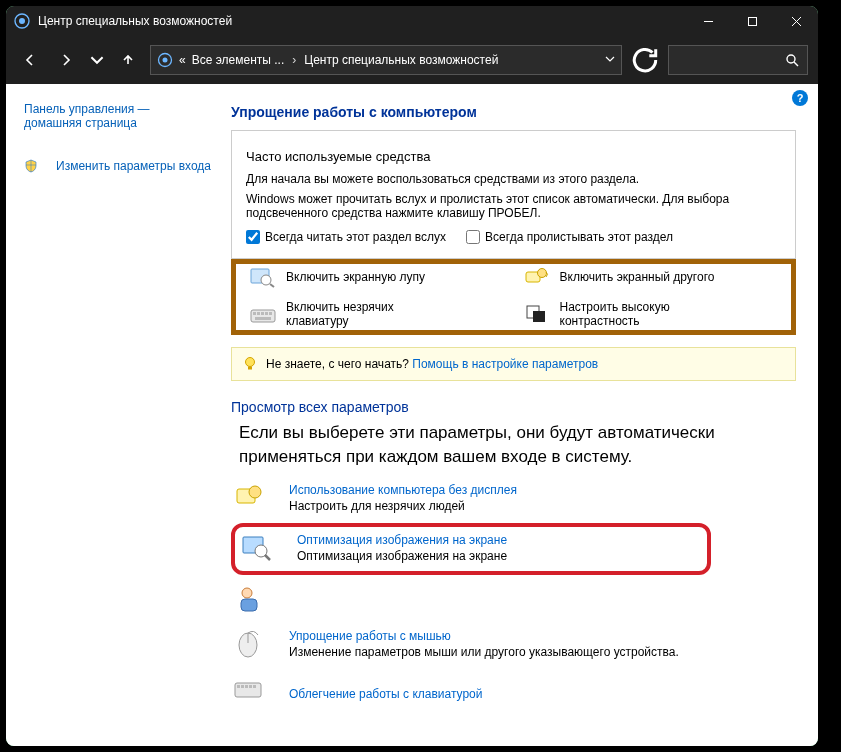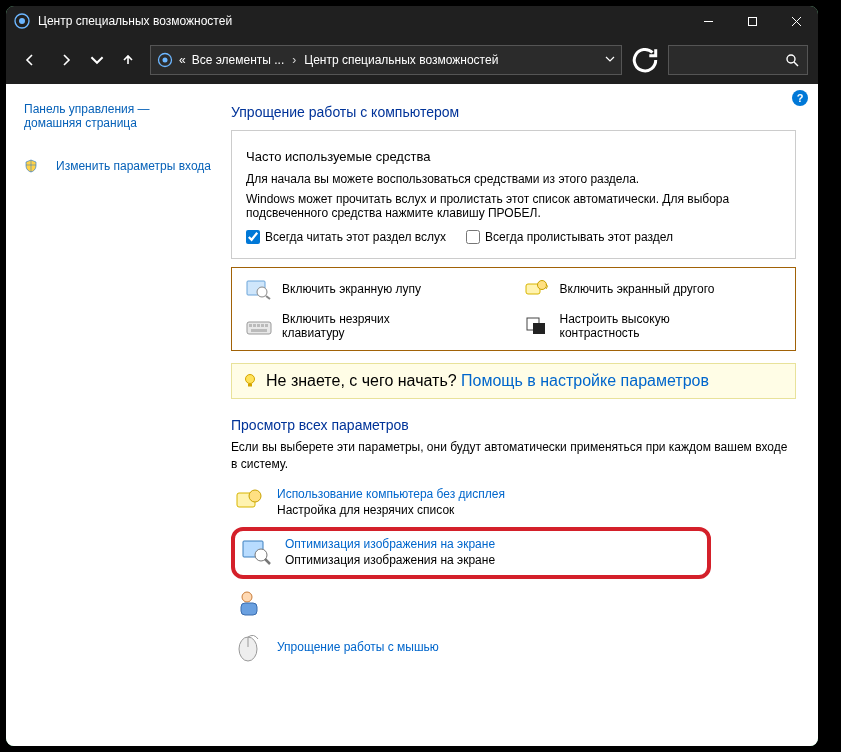--- a/index.html
+++ b/index.html
@@ -30,44 +30,44 @@
   
   .body-area { display: flex; height: calc(100% - 78px); background: #fff; position: relative; }
   .sidebar { width: 225px; padding: 18px 18px; }
   .side-link { color: #0661b8; font-size: 12px; margin-bottom: 4px; cursor: pointer; }
   .side-link2 { display:flex; align-items:flex-start; gap:18px; margin-top: 29px; color:#0661b8; }
   .shield { width:14px; height:14px; flex-shrink:0; }
 
   .main { flex: 1; padding: 14px 22px 0 0; overflow: hidden; }
   .help-icon { position:absolute; top:6px; right:10px; width:16px; height:16px; border-radius:50%; background:#0078d7; color:#fff; font-size:11px; font-weight:bold; display:flex; align-items:center; justify-content:center; cursor:pointer; }
 
-  h1.section { color:#003399; font-size:14px; font-weight:400; margin: 6px 0 10px; }
+  h1.section { color:#003399; font-size:14px; font-weight:700; margin: 6px 0 10px; }
   h2.section { color:#003399; font-size:14px; font-weight:400; margin: 18px 0 6px; }
 
   .group-box { border: 1px solid #ccc; padding: 18px 14px 14px; }
   .group-title { font-size: 13px; margin-bottom: 8px; }
   .group-desc { font-size: 12px; margin-bottom: 6px; }
   .cbrow { display:flex; gap: 20px; margin-top: 10px; }
   .cbrow label { display:flex; align-items:center; gap:5px; font-size:12px; }
   .cbrow input[type=checkbox]{ width:14px; height:14px; accent-color:#0078d7;}
 
-  .tools-box { border:1px solid #a16207; padding:10px 14px; margin-top:8px; }
+  .tools-box { border:5px solid #a16207; padding:2px 14px; margin-top:0; }
   .tools-grid { display:grid; grid-template-columns: 1fr 1fr; row-gap: 12px; column-gap: 20px; }
   .tool { display:flex; gap:10px; align-items:center; }
   .tool .ticon { width:26px; height:22px; flex-shrink:0; display:flex; align-items:center; justify-content:center; }
   .tool a { color:#000; font-size:12px; text-decoration:none; }
 
-  .hint-box { background:#fffde6; border:1px solid #e8e29a; padding:8px 10px; margin-top:12px; display:flex; align-items:center; gap:8px; font-size:16px; }
+  .hint-box { background:#fffde6; border:1px solid #e8e29a; padding:8px 10px; margin-top:12px; display:flex; align-items:center; gap:8px; font-size:12px; }
   .hint-box .bulb { width:16px; height:16px; }
   .hint-box a { color:#0066cc; text-decoration:none; }
 
-  .below-desc { font-size:12px; margin-bottom:10px; line-height:1.4;}
+  .below-desc { font-size:17px; margin-bottom:10px; line-height:1.4;margin-left:8px;}
 
   .opt-list { }
-  .opt-item { display:flex; gap:12px; padding: 4px 2px 10px; align-items:center; }
+  .opt-item { display:flex; gap:24px; padding: 4px 2px 10px; align-items:flex-end; }
   .opt-item .oicon { width:32px; height:30px; flex-shrink:0; display:flex; align-items:center; justify-content:center; }
   .opt-item .olink { color:#0066cc; font-size:12px; display:block; margin-bottom:2px; text-decoration:none; }
   .opt-item .odesc { font-size:12px; }
 
   .highlight-wrap { border:4px solid #d4202a; border-radius:12px; padding: 2px 8px 6px 4px; margin-bottom: 6px; width: 480px; }
   .highlight-wrap .opt-item { padding-bottom: 2px; }
 </style>
 </head>
 <body>
 
@@ -254,21 +254,21 @@
 
         <div class="opt-item">
           <span class="oicon">
               <svg viewBox="0 0 32 30">
                 <rect x="4" y="6" width="18" height="14" rx="2" fill="#fff3b0" stroke="#d8b500"></rect>
                 <circle cx="22" cy="9" r="6" fill="#ffe082" stroke="#c9a200"></circle>
               </svg>
             </span>
           <div>
             <a class="olink" href="#">Использование компьютера без дисплея</a>
-            <div class="odesc">Настройка для незрячих список</div>
+            <div class="odesc">Настроить для незрячих людей</div>
           </div>
         </div>
 
         <div class="highlight-wrap">
           <div class="opt-item">
             <span class="oicon">
                 <svg viewBox="0 0 32 30">
                   <rect x="2" y="4" width="20" height="16" rx="1" fill="#b8dcff" stroke="#3b7fbe"></rect>
                   <circle cx="20" cy="18" r="6" fill="#fff" stroke="#777"></circle>
                   <line x1="24" y1="22" x2="29" y2="27" stroke="#777" stroke-width="2.5"></line>
@@ -293,20 +293,36 @@
         <div class="opt-item">
           <span class="oicon">
               <svg viewBox="0 0 32 30">
                 <ellipse cx="15" cy="16" rx="9" ry="12" fill="#eee" stroke="#999"></ellipse>
                 <line x1="15" y1="4" x2="15" y2="14" stroke="#999"></line>
                 <path d="M15 4 q6 -4 10 2" fill="none" stroke="#999"></path>
               </svg>
             </span>
           <div>
             <a class="olink" href="#">Упрощение работы с мышью</a>
-          </div>
-        </div>
-
+            <div class="odesc">Изменение параметров мыши или другого указывающего устройства.</div>
+          </div>
+        </div>
+
+        <div class="opt-item" style="padding-bottom:0">
+          <span class="oicon">
+              <svg viewBox="0 0 32 30">
+                <rect x="2" y="10" width="26" height="14" rx="2" fill="#e8e8e8" stroke="#999"></rect>
+                <rect x="4" y="12" width="3" height="3" fill="#bbb"></rect>
+                <rect x="8" y="12" width="3" height="3" fill="#bbb"></rect>
+                <rect x="12" y="12" width="3" height="3" fill="#bbb"></rect>
+                <rect x="16" y="12" width="3" height="3" fill="#bbb"></rect>
+                <rect x="20" y="12" width="3" height="3" fill="#bbb"></rect>
+              </svg>
+            </span>
+          <div>
+            <a class="olink" href="#">Облегчение работы с клавиатурой</a>
+          </div>
+        </div>
 
       </div>
     </div>
   </div>
 </div>
 
 </body></html>

